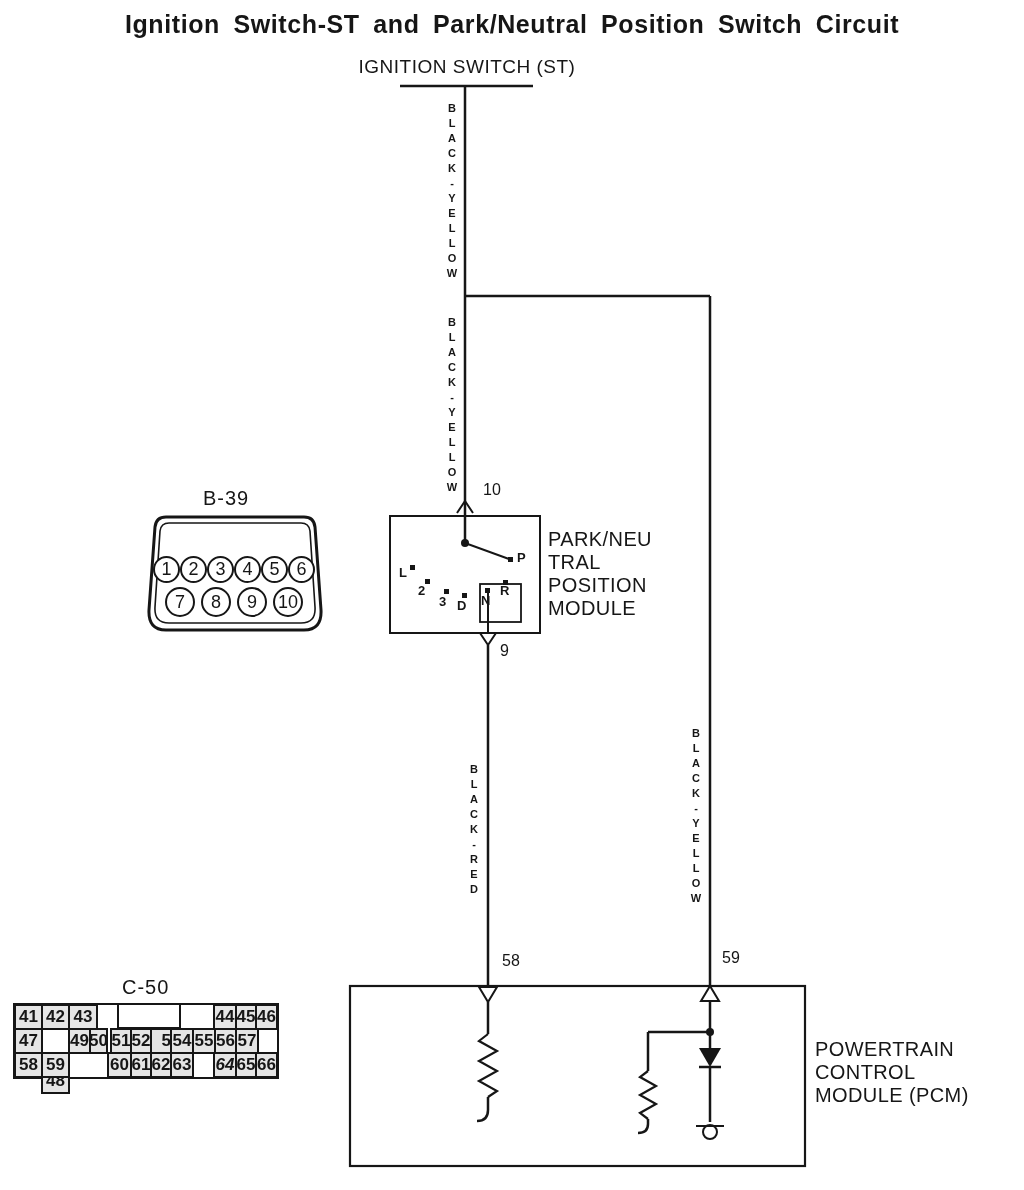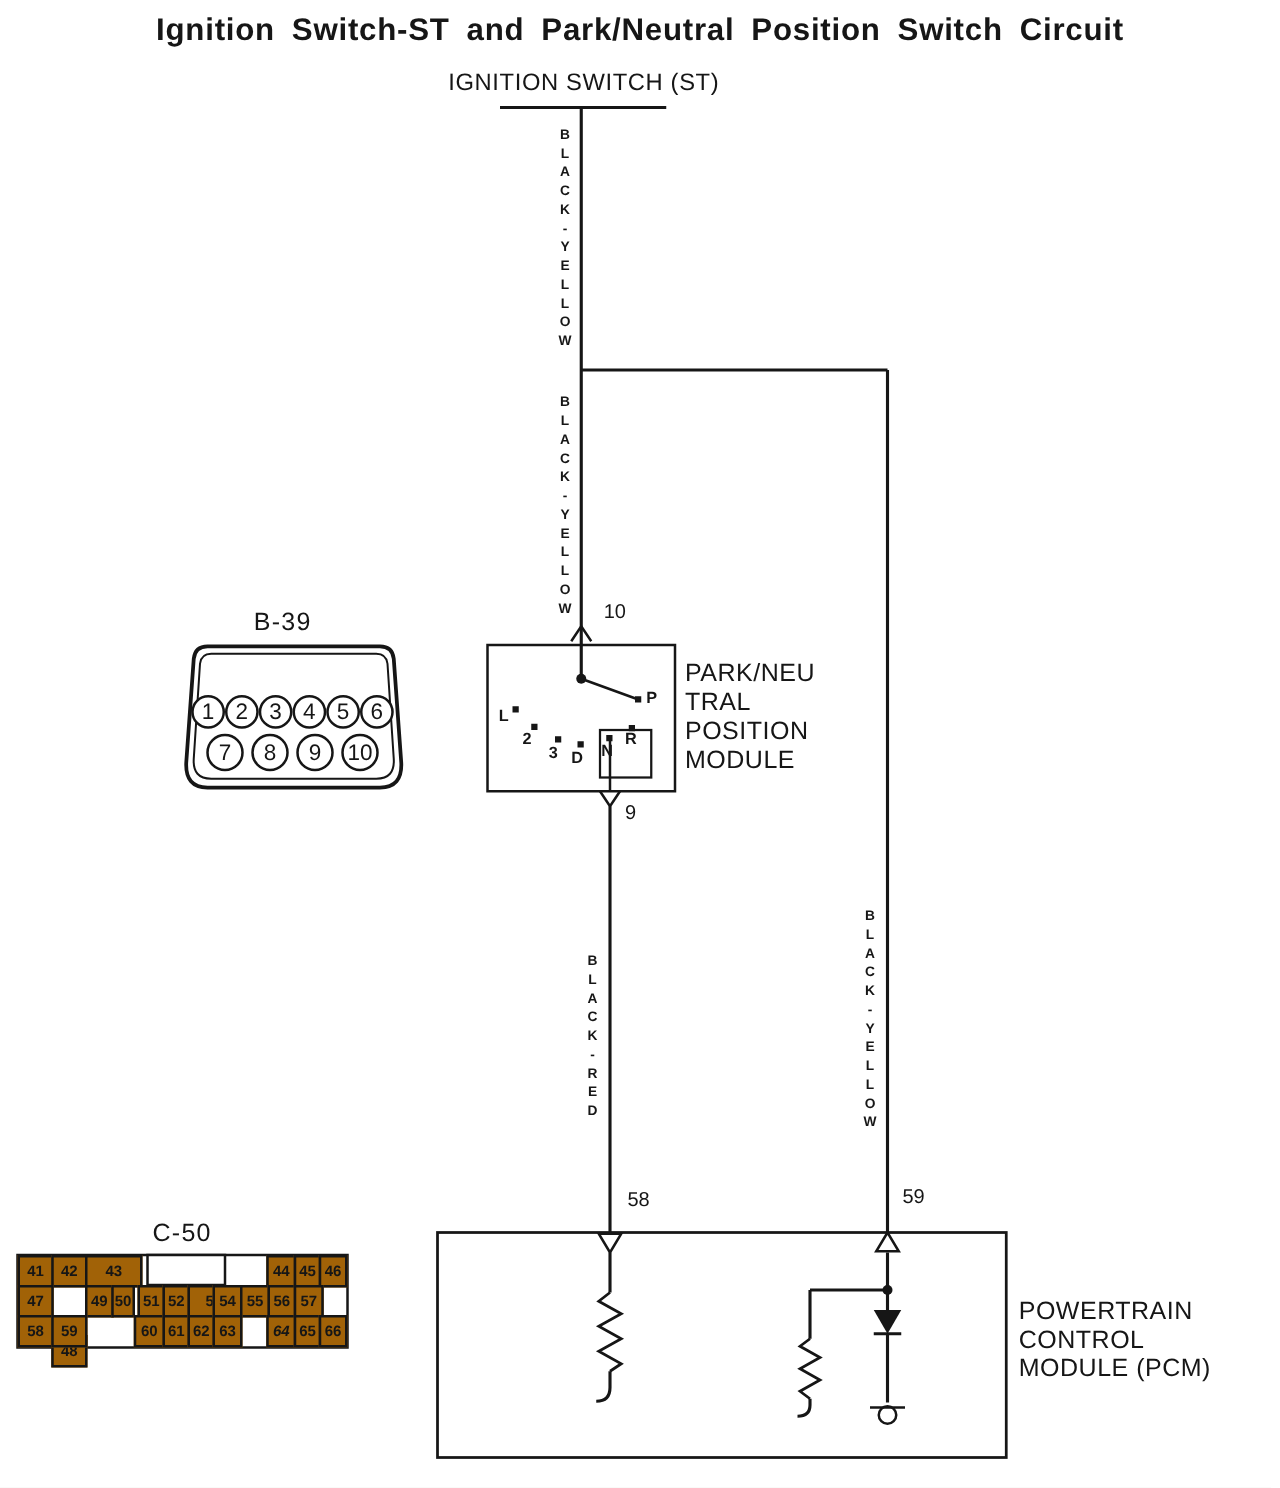--- a/index.html
+++ b/index.html
@@ -24,23 +24,23 @@
   .pos-label { font-size:13px; font-weight:bold; line-height:13px; }
   .block-name { font-size:20px; line-height:23px; letter-spacing:0.4px; }
   .conn-label { font-size:20px; letter-spacing:1px; }
   .b39-pin {
     position:absolute; border:2.5px solid #161616; border-radius:50%;
     display:flex; align-items:center; justify-content:center; font-size:18px; background:#fff;
   }
   .b39-pin.sm { width:27px; height:27px; }
   .b39-pin.lg { width:30px; height:30px; }
   .c40-cell {
-    position:absolute; height:26px; border:2px solid #161616; background:#a16207;
+    position:absolute; height:26px; border:2px solid #161616; background:#e5e5e5;
     display:flex; align-items:center; justify-content:center;
-    font-size:12px; font-weight:bold;
+    font-size:17px; font-weight:bold;
   }
 </style>
 </head>
 <body>
 
 <div class="stage">
 
   <svg class="abs" style="left:0;top:0" width="1024" height="1190" viewBox="0 0 1024 1190">
     <g stroke="#161616" stroke-width="2.5" fill="none">
 
@@ -170,21 +170,21 @@
       <span>9</span>
     </div>
   <div class="b39-pin lg" style="left:273px; top:587px;">
       <span>10</span>
     </div>
 
   <div class="abs conn-label" style="left:122px; top:976px;">C-50</div>
 
   <div class="c40-cell" style="left:14px;  top:1004px; width:29px;">41</div>
   <div class="c40-cell" style="left:41px;  top:1004px; width:29px;">42</div>
-  <div class="c40-cell" style="left:68px;  top:1004px; width:46px;">43</div>
+  <div class="c40-cell" style="left:68px;  top:1004px; width:30px;">43</div>
   <div class="c40-cell" style="left:213px; top:1004px; width:24px;">44</div>
   <div class="c40-cell" style="left:235px; top:1004px; width:22px;">45</div>
   <div class="c40-cell" style="left:255px; top:1004px; width:23px;">46</div>
 
   <div class="c40-cell" style="left:14px;  top:1028px; width:29px;">47</div>
   <div class="c40-cell" style="left:41px;  top:1028px; width:29px;margin-top:40px;">48</div>
   <div class="c40-cell" style="left:68px;  top:1028px; width:23px;">49</div>
   <div class="c40-cell" style="left:89px;  top:1028px; width:19px;">50</div>
   <div class="c40-cell" style="left:110px; top:1028px; width:22px;">51</div>
   <div class="c40-cell" style="left:130px; top:1028px; width:22px;">52</div>

